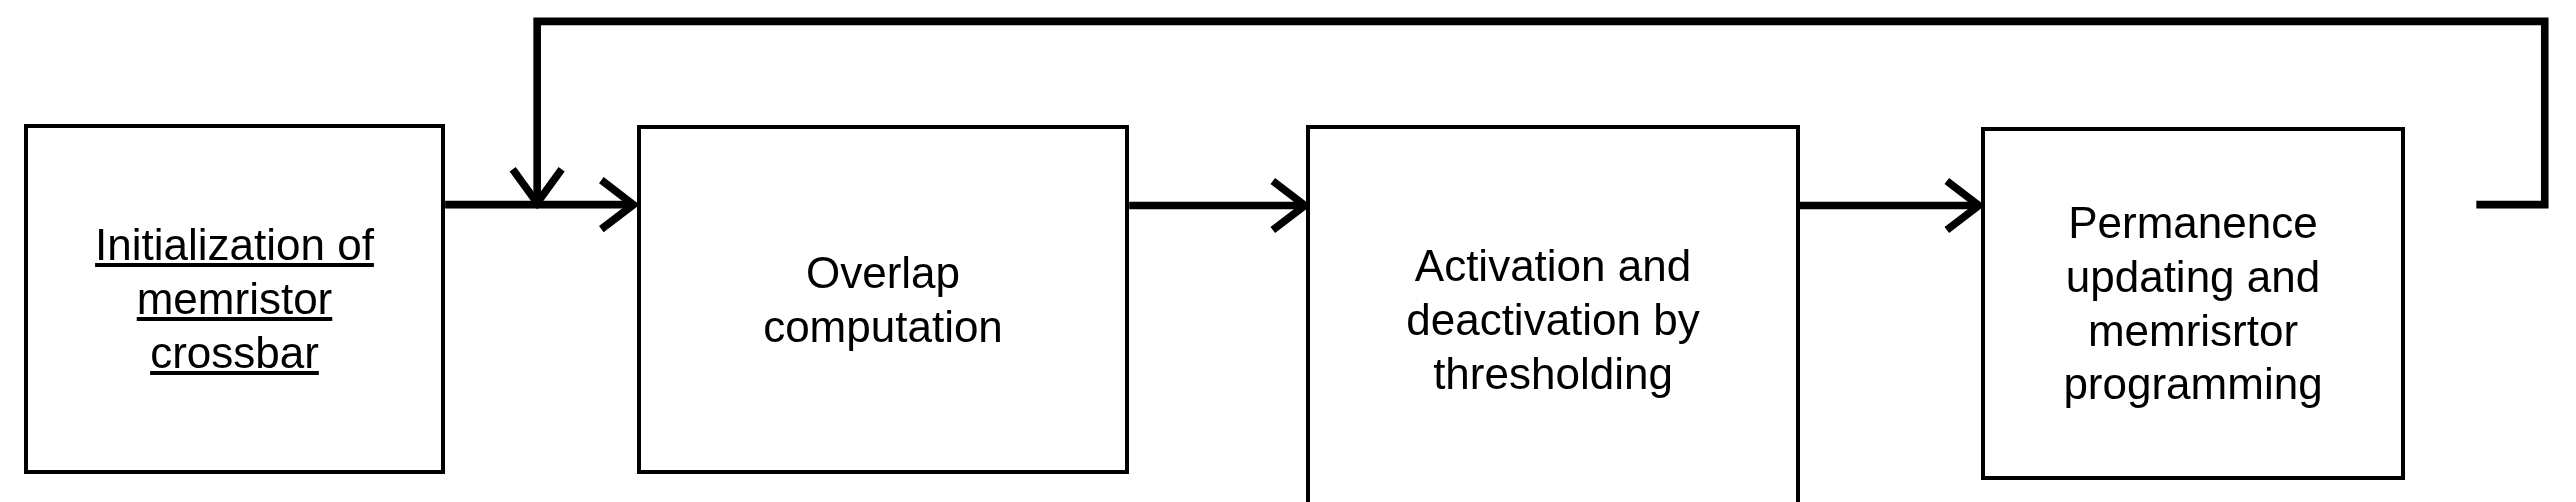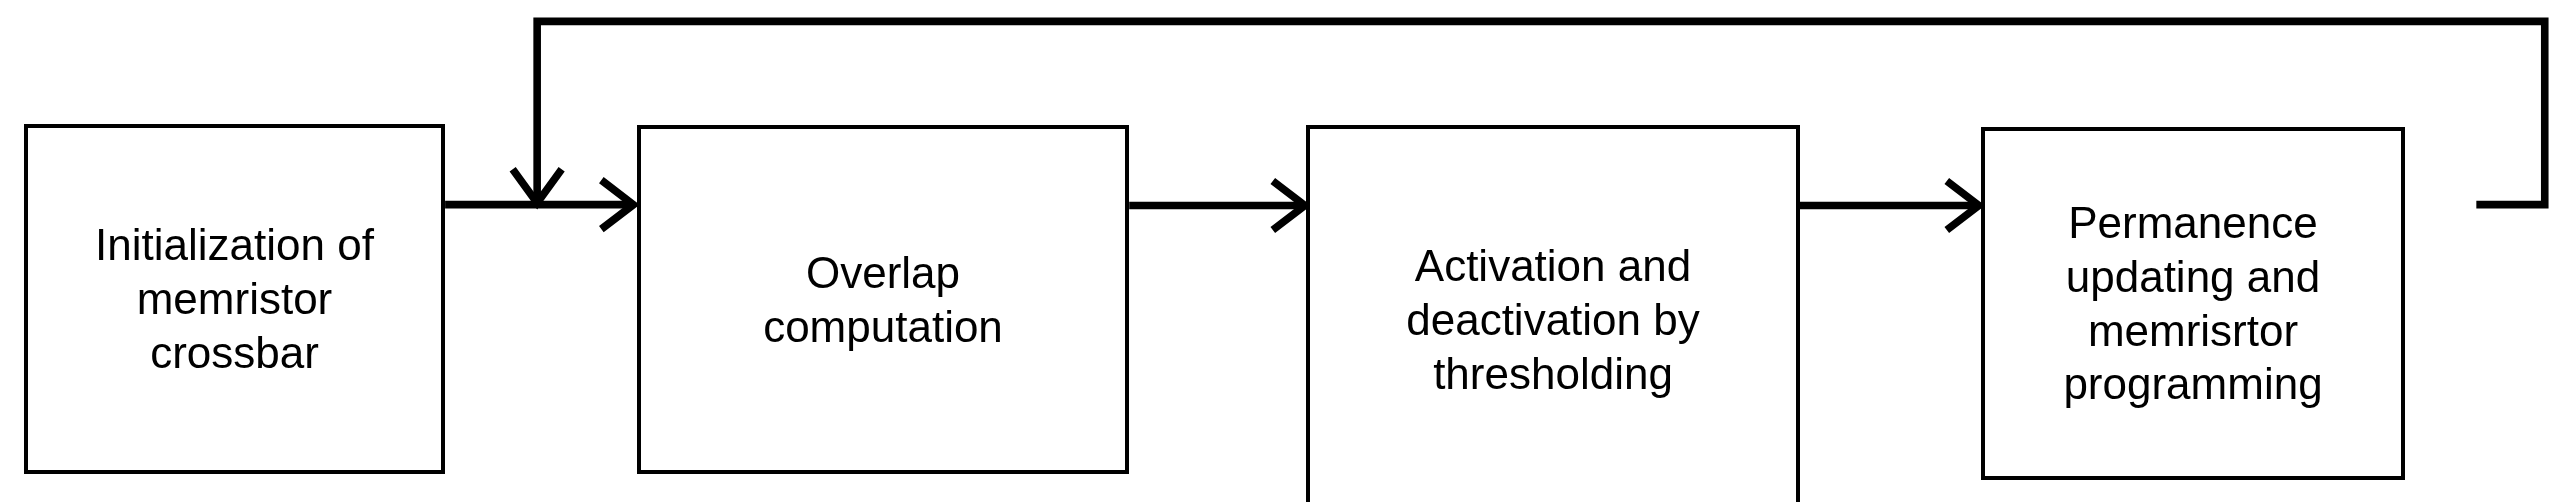--- a/index.html
+++ b/index.html
@@ -37,21 +37,21 @@
   .node-label {
     font-family: "Liberation Sans", sans-serif;
     font-size: 44px;
     line-height: 1.22;
     color: #000000;
     letter-spacing: 0px;
     white-space: pre-line;
     padding: 0 8.4px;
   }
   
-  #node-initialization { left: 24px;   top: 124px; width: 421px; height: 350px; }
+  #node-initialization { left: 24px;   top: 124px; width: 421px; height: 350px; text-decoration: underline; }
   #node-overlap        { left: 637px;  top: 125px; width: 492px; height: 349px; }
   #node-activation     { left: 1306px; top: 125px; width: 494px; height: 390px; }
   #node-permanence     { left: 1981px; top: 127px; width: 424px; height: 353px; }
 </style>
 </head>
 <body>
 
 <div id="canvas">
 
   <svg id="flow-svg" viewBox="0 0 3050 595" xmlns="http://www.w3.org/2000/svg">

